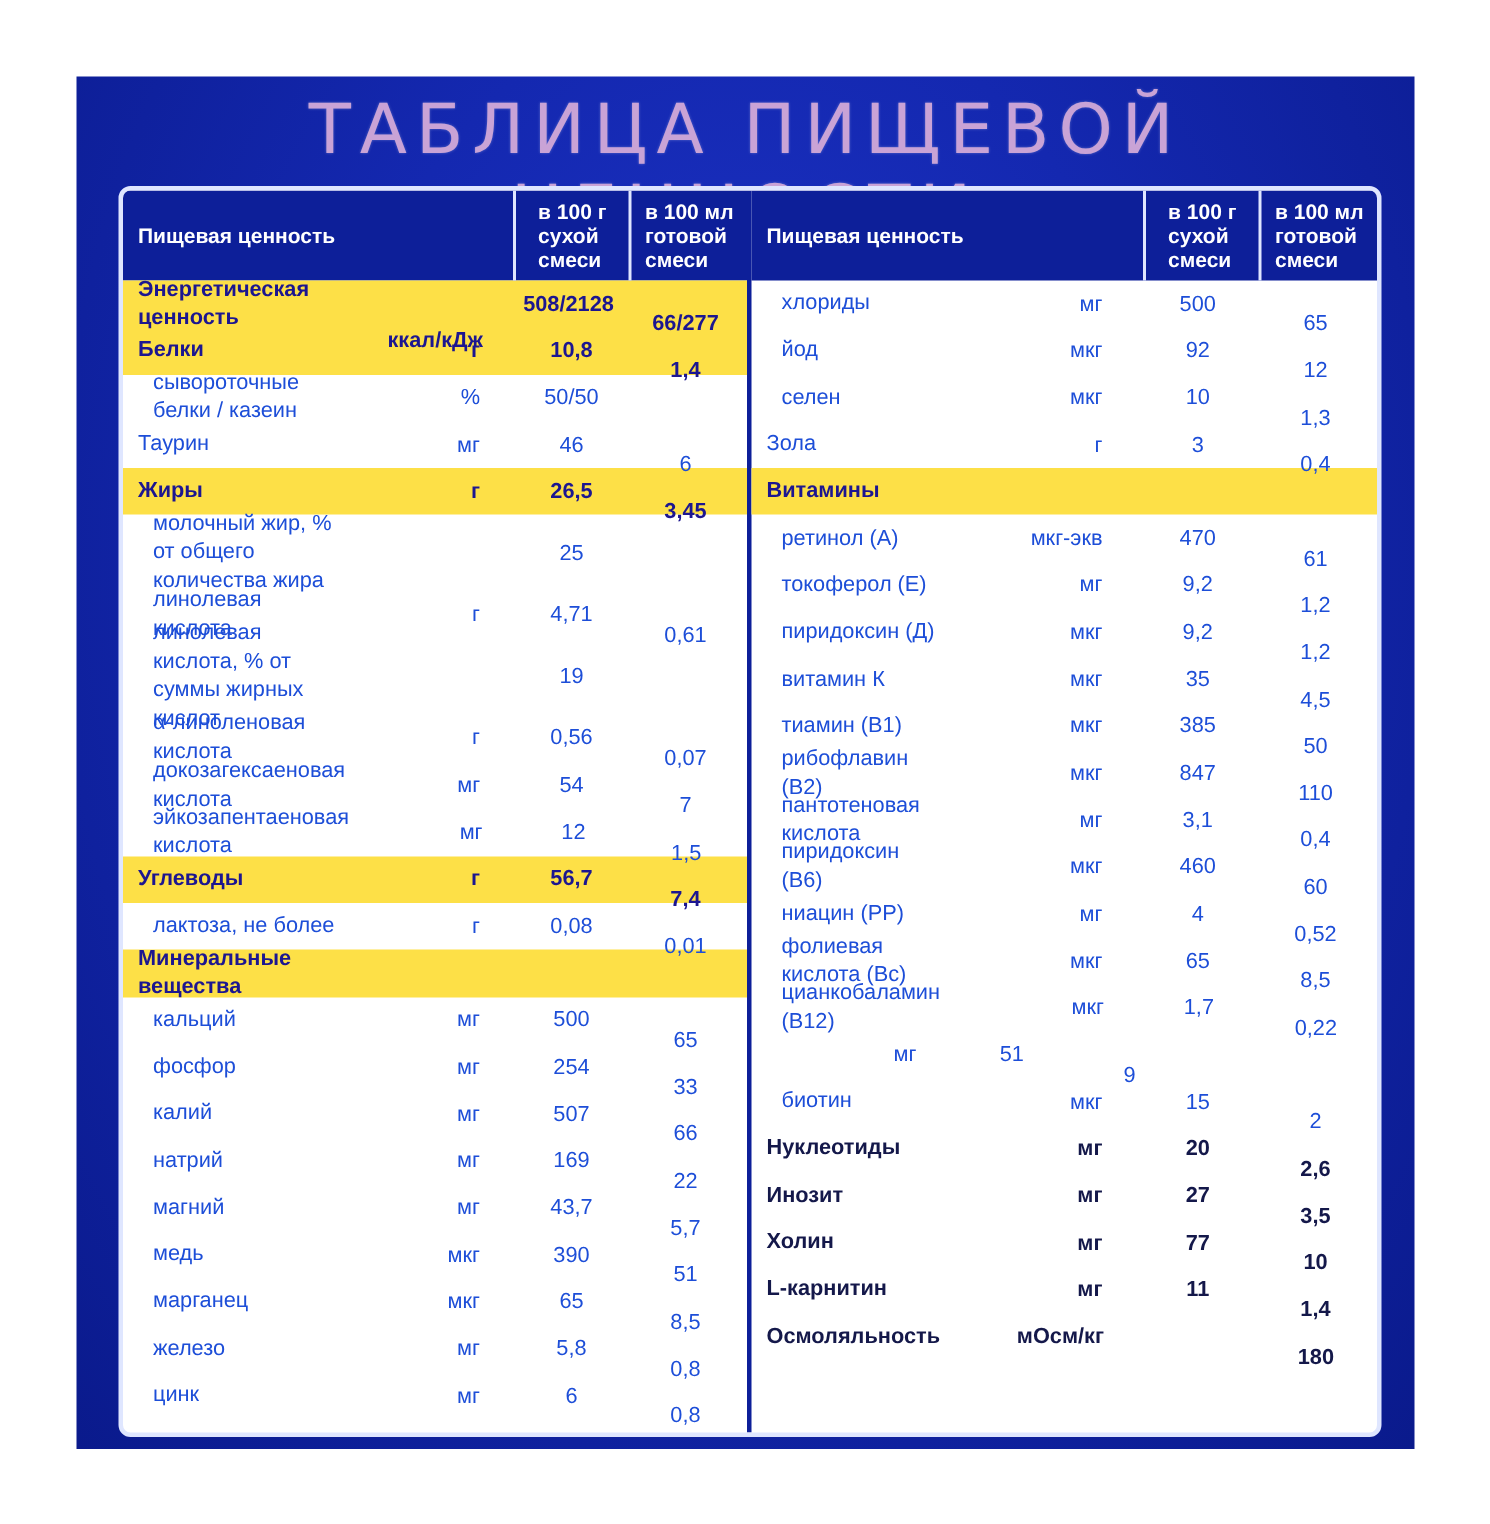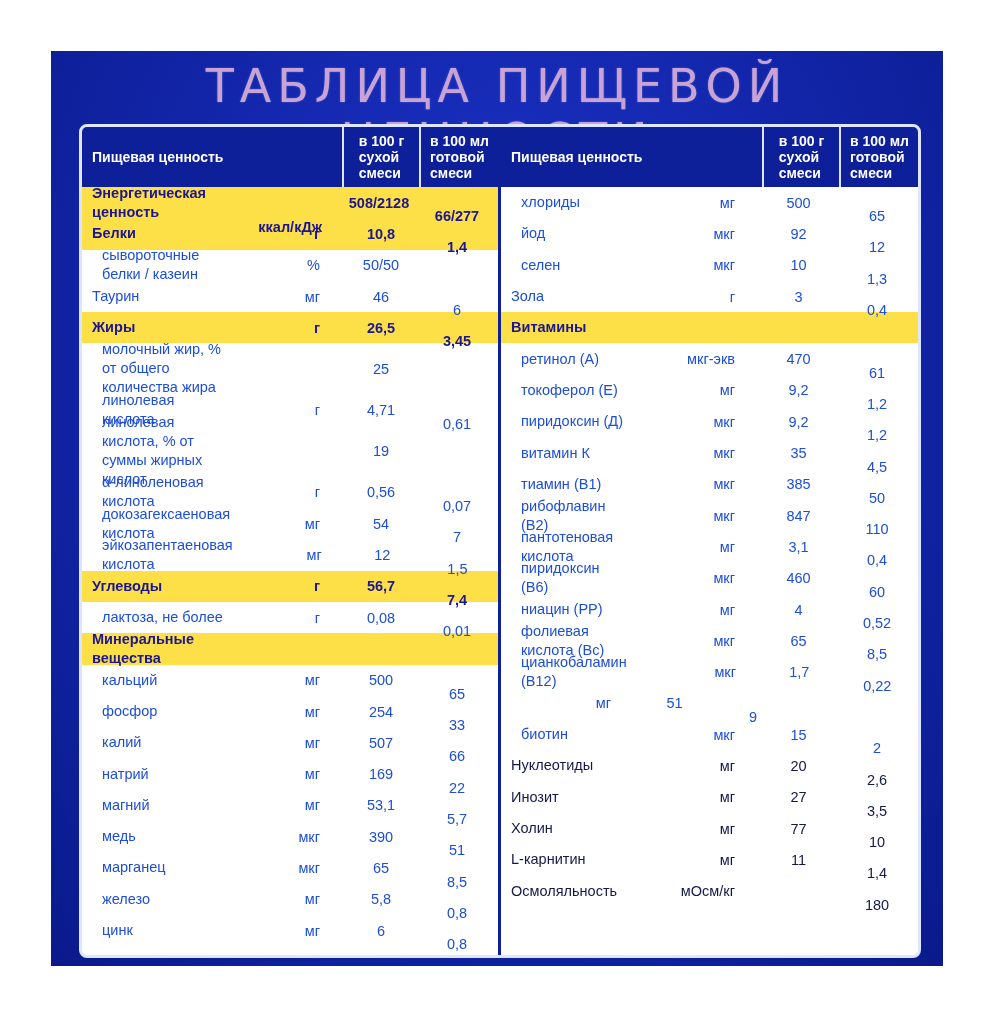--- a/index.html
+++ b/index.html
@@ -33,21 +33,21 @@
   .hdr .h-c {
     width: 75px; border-left: 2px solid #dfe6ff; display: flex; align-items: center;
     justify-content: center; text-align: left; line-height: 16px;
   }
   .hdr .h-c2 { width: 77px; }
   .row {
     display: flex; align-items: center; height: 31.3px; font-size: 14.5px; color: #1d4ed8;
   }
   .row.tall { height: 51px; }
   .row.sec { background: #fde047; color: #1c1690; font-weight: bold; }
-  .row.boldrow { font-weight: normal; color: #14184a; }
+  .row.boldrow { font-weight: bold; color: #14184a; }
   .r-name { flex: 1; padding-left: 10px; line-height: 19px; }
   .r-name.ind { padding-left: 20px; }
   .r-unit { width: 90px; text-align: right; padding-right: 6px; }
   .r-v1 { width: 70px; text-align: center; padding-left: 20px; }
   .r-v2 { width: 82px; text-align: center; margin-top: 27px; }
   .col-right .r-unit { width: 110px; }
   .col-right .r-v1 { width: 75px; }
   .col-right .r-v2 { width: 82px; }
   .row.energy .r-unit { width: 84px; padding-right: 0; margin-top: 48px; }
   .row.energy .r-v1 { width: 74px; }
@@ -173,21 +173,21 @@
           </div>
           <div class="row">
             <div class="r-name ind">натрий</div>
             <div class="r-unit">мг</div>
             <div class="r-v1">169</div>
             <div class="r-v2">22</div>
           </div>
           <div class="row">
             <div class="r-name ind">магний</div>
             <div class="r-unit">мг</div>
-            <div class="r-v1">53,1</div>
+            <div class="r-v1">43,7</div>
             <div class="r-v2">5,7</div>
           </div>
           <div class="row">
             <div class="r-name ind">медь</div>
             <div class="r-unit">мкг</div>
             <div class="r-v1">390</div>
             <div class="r-v2">51</div>
           </div>
           <div class="row">
             <div class="r-name ind">марганец</div>

